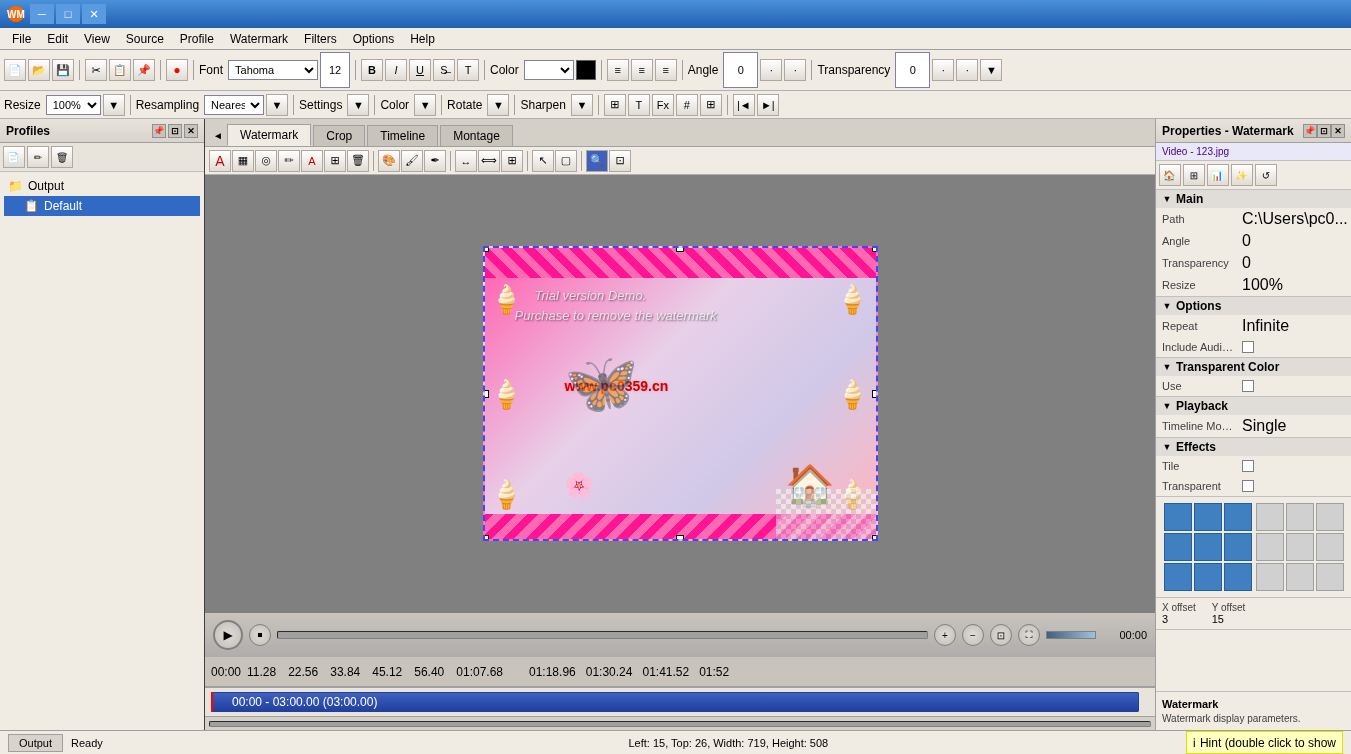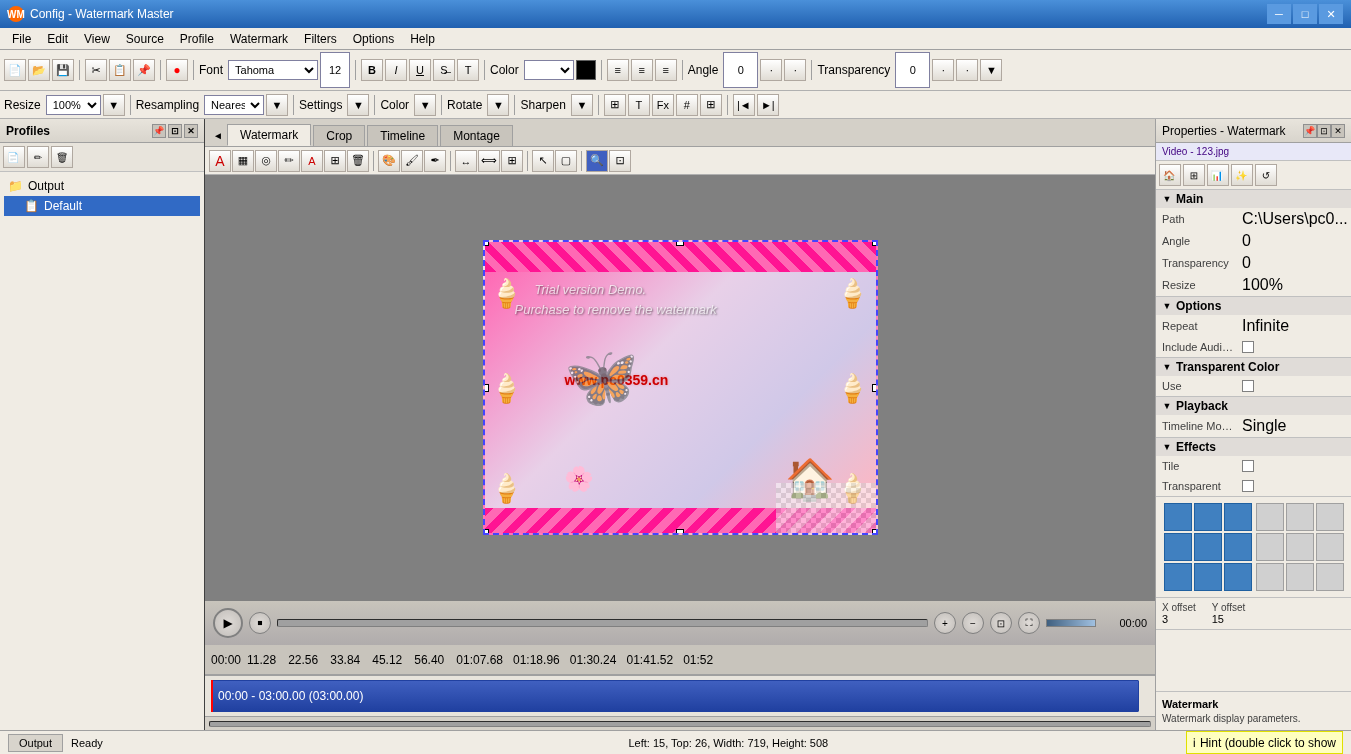--- a/index.html
+++ b/index.html
@@ -63,25 +63,25 @@
     .player-bar { background: linear-gradient(to bottom, #c8c4bc, #b0acac); border-top: 1px solid #808080; height: 45px; display: flex; align-items: center; padding: 0 8px; gap: 6px; flex-shrink: 0; }
     .play-btn { width: 30px; height: 30px; background: radial-gradient(circle, #e0dcd8, #c0bcb8); border: 2px solid #808080; border-radius: 50%; cursor: pointer; display: flex; align-items: center; justify-content: center; font-size: 12px; }
     .player-btn-sm { width: 22px; height: 22px; background: radial-gradient(circle, #e0dcd8, #c0bcb8); border: 1px solid #808080; border-radius: 50%; cursor: pointer; display: flex; align-items: center; justify-content: center; font-size: 10px; }
     .player-progress { flex: 1; height: 8px; background: #a0a0a0; border: 1px inset #808080; border-radius: 2px; position: relative; }
     .player-time { font-size: 11px; color: #000; min-width: 45px; text-align: right; }
 
     
     .timeline-area { background: #d4d0c8; flex-shrink: 0; }
     .timeline-ruler { background: #c8c4bc; height: 30px; position: relative; overflow: hidden; border-bottom: 1px solid #a0a0a0; padding-left: 6px; display: flex; align-items: center; }
     .timeline-track { background: #e8e4dc; border-top: 1px solid #a0a0a0; padding: 4px 6px; }
-    .timeline-clip { background: linear-gradient(to bottom, #4060c0, #2040a0); color: white; font-size: 10px; padding: 3px 6px; height: 32px; display: flex; align-items: center; border: 1px solid #2040a0; border-radius: 1px; }
+    .timeline-clip { background: linear-gradient(to bottom, #4060c0, #2040a0); color: white; font-size: 10px; padding: 3px 20px; height: 20px; display: flex; align-items: center; border: 1px solid #2040a0; border-radius: 1px; }
 
     
     .right-panel { width: 196px; background: #f0ece4; border-left: 1px solid #a0a0a0; display: flex; flex-direction: column; flex-shrink: 0; overflow-y: auto; }
-    .prop-panel-header { background: linear-gradient(to bottom, #e8e4dc, #d8d4cc); border-bottom: 1px solid #a0a0a0; height: 24px; display: flex; align-items: center; padding: 0 6px; font-weight: normal; font-size: 11px; }
+    .prop-panel-header { background: linear-gradient(to bottom, #e8e4dc, #d8d4cc); border-bottom: 1px solid #a0a0a0; height: 24px; display: flex; align-items: center; padding: 0 6px; font-weight: bold; font-size: 11px; }
     .prop-file-label { font-size: 10px; color: #400080; padding: 3px 6px; border-bottom: 1px solid #c0c0c0; background: #e8e8f8; }
     .prop-toolbar { display: flex; gap: 2px; padding: 3px; border-bottom: 1px solid #c0c0c0; }
     .prop-toolbar-btn { width: 22px; height: 22px; background: linear-gradient(to bottom, #fff, #e0dcd4); border: 1px solid #b0a8a0; cursor: pointer; display: flex; align-items: center; justify-content: center; font-size: 10px; }
     .prop-section { border-bottom: 1px solid #c0c0c0; }
     .prop-section-header { background: #e0dcd8; padding: 2px 6px; font-weight: bold; font-size: 11px; display: flex; align-items: center; gap: 4px; cursor: pointer; }
     .prop-row { display: flex; padding: 2px 6px; align-items: center; min-height: 20px; }
     .prop-label { color: #404040; font-size: 11px; width: 80px; flex-shrink: 0; }
     .prop-value { font-size: 16px; color: #000; flex: 1; }
     .prop-checkbox { width: 12px; height: 12px; border: 1px solid #808080; background: white; display: flex; align-items: center; justify-content: center; cursor: pointer; }
 
@@ -98,21 +98,20 @@
 
     .timeline-playhead { position: absolute; left: 0; top: 0; bottom: 0; width: 2px; background: red; }
 
     .prop-section-collapse { width: 10px; height: 10px; display: flex; align-items: center; justify-content: center; font-size: 9px; }
   </style>
 </head>
 <body>
 
 <div class="title-bar">
   <div class="title-bar-icon">WM</div>
-  <span class="title-bar-text">Config - Watermark Master</span>
   <div class="title-bar-controls">
     <button class="title-btn">─</button>
     <button class="title-btn">□</button>
     <button class="title-btn close">✕</button>
   </div>
 </div>
 
 <div class="menu-bar">
   <span class="menu-item">File</span>
   <span class="menu-item">Edit</span>
@@ -312,21 +311,21 @@
 
     <div class="timeline-area">
       <div class="timeline-ruler">
         <div style="display:flex; gap:0; flex:1; font-size:9px; color:#000; align-items:flex-end;">
           <span style="margin-right:6px;">00:00</span>
           <span style="margin-right:12px;">11.28</span>
           <span style="margin-right:12px;">22.56</span>
           <span style="margin-right:12px;">33.84</span>
           <span style="margin-right:12px;">45.12</span>
           <span style="margin-right:12px;">56.40</span>
-          <span style="margin-right:10px;">01:07.68</span>
+          <span style="margin-right:26px;">01:07.68</span>
           <span style="margin-right:10px;">01:18.96</span>
           <span style="margin-right:10px;">01:30.24</span>
           <span style="margin-right:10px;">01:41.52</span>
           <span>01:52</span>
         </div>
       </div>
       <div class="timeline-track">
         <div style="position:relative; width:100%;">
           <div class="timeline-clip" style="width:calc(100% - 10px);">
             <span>00:00 - 03:00.00 (03:00.00)</span>

